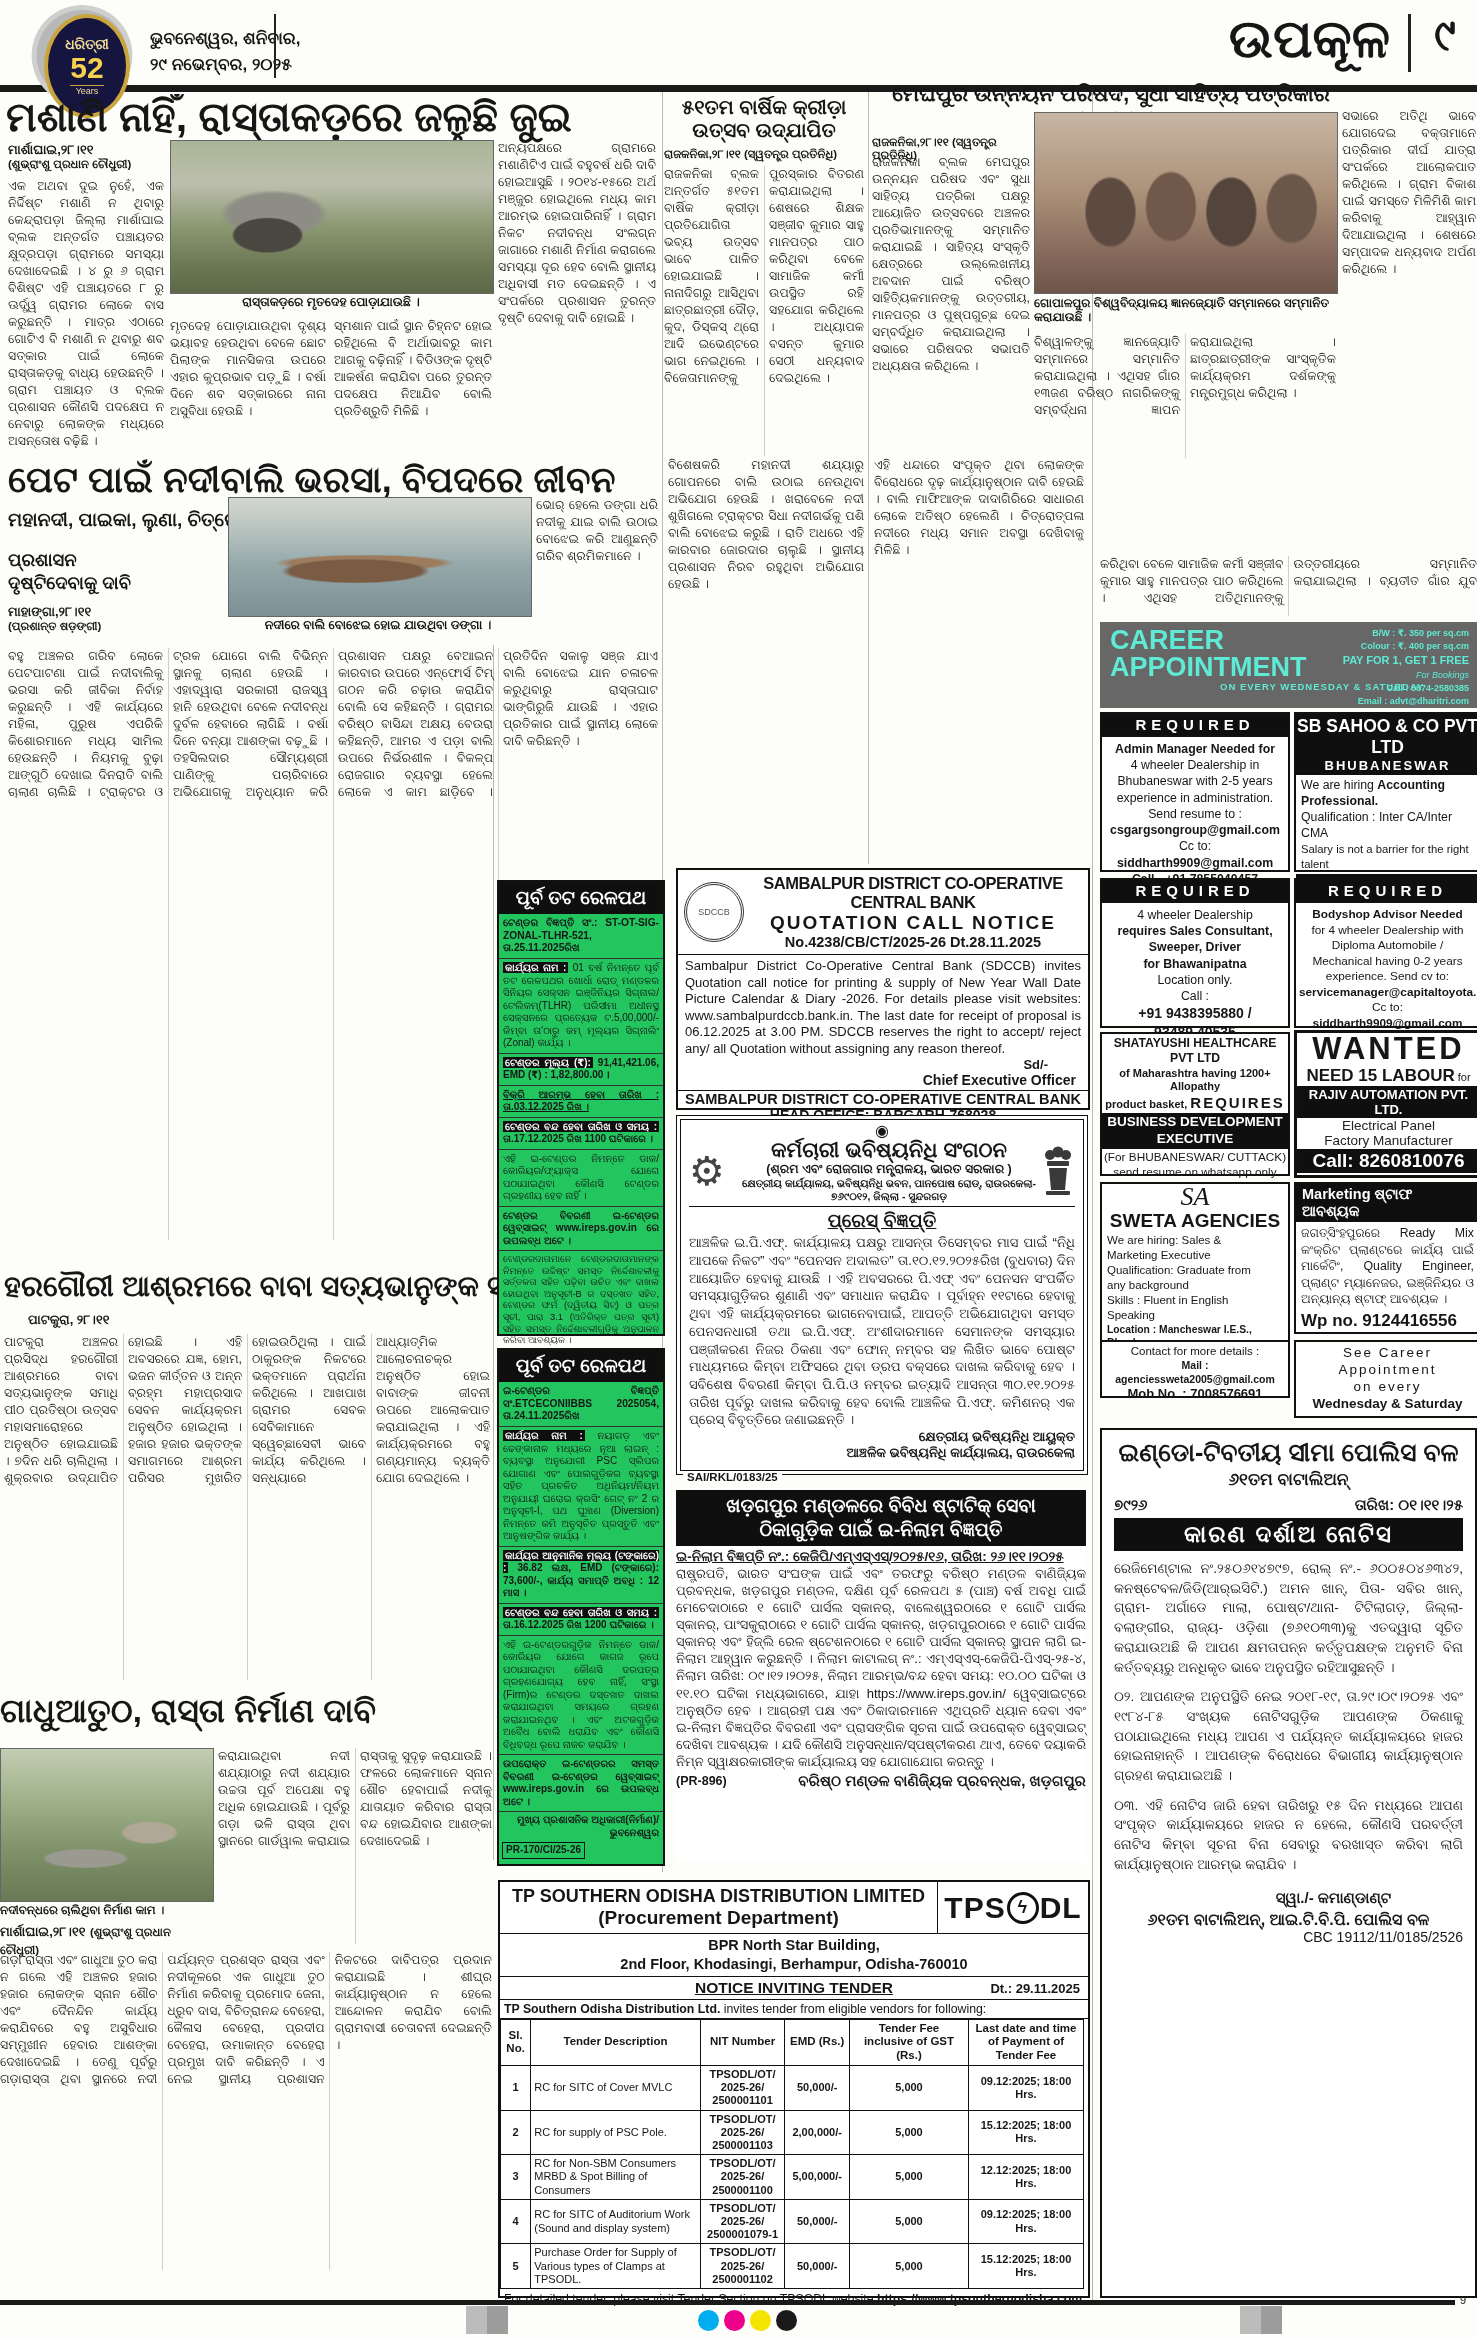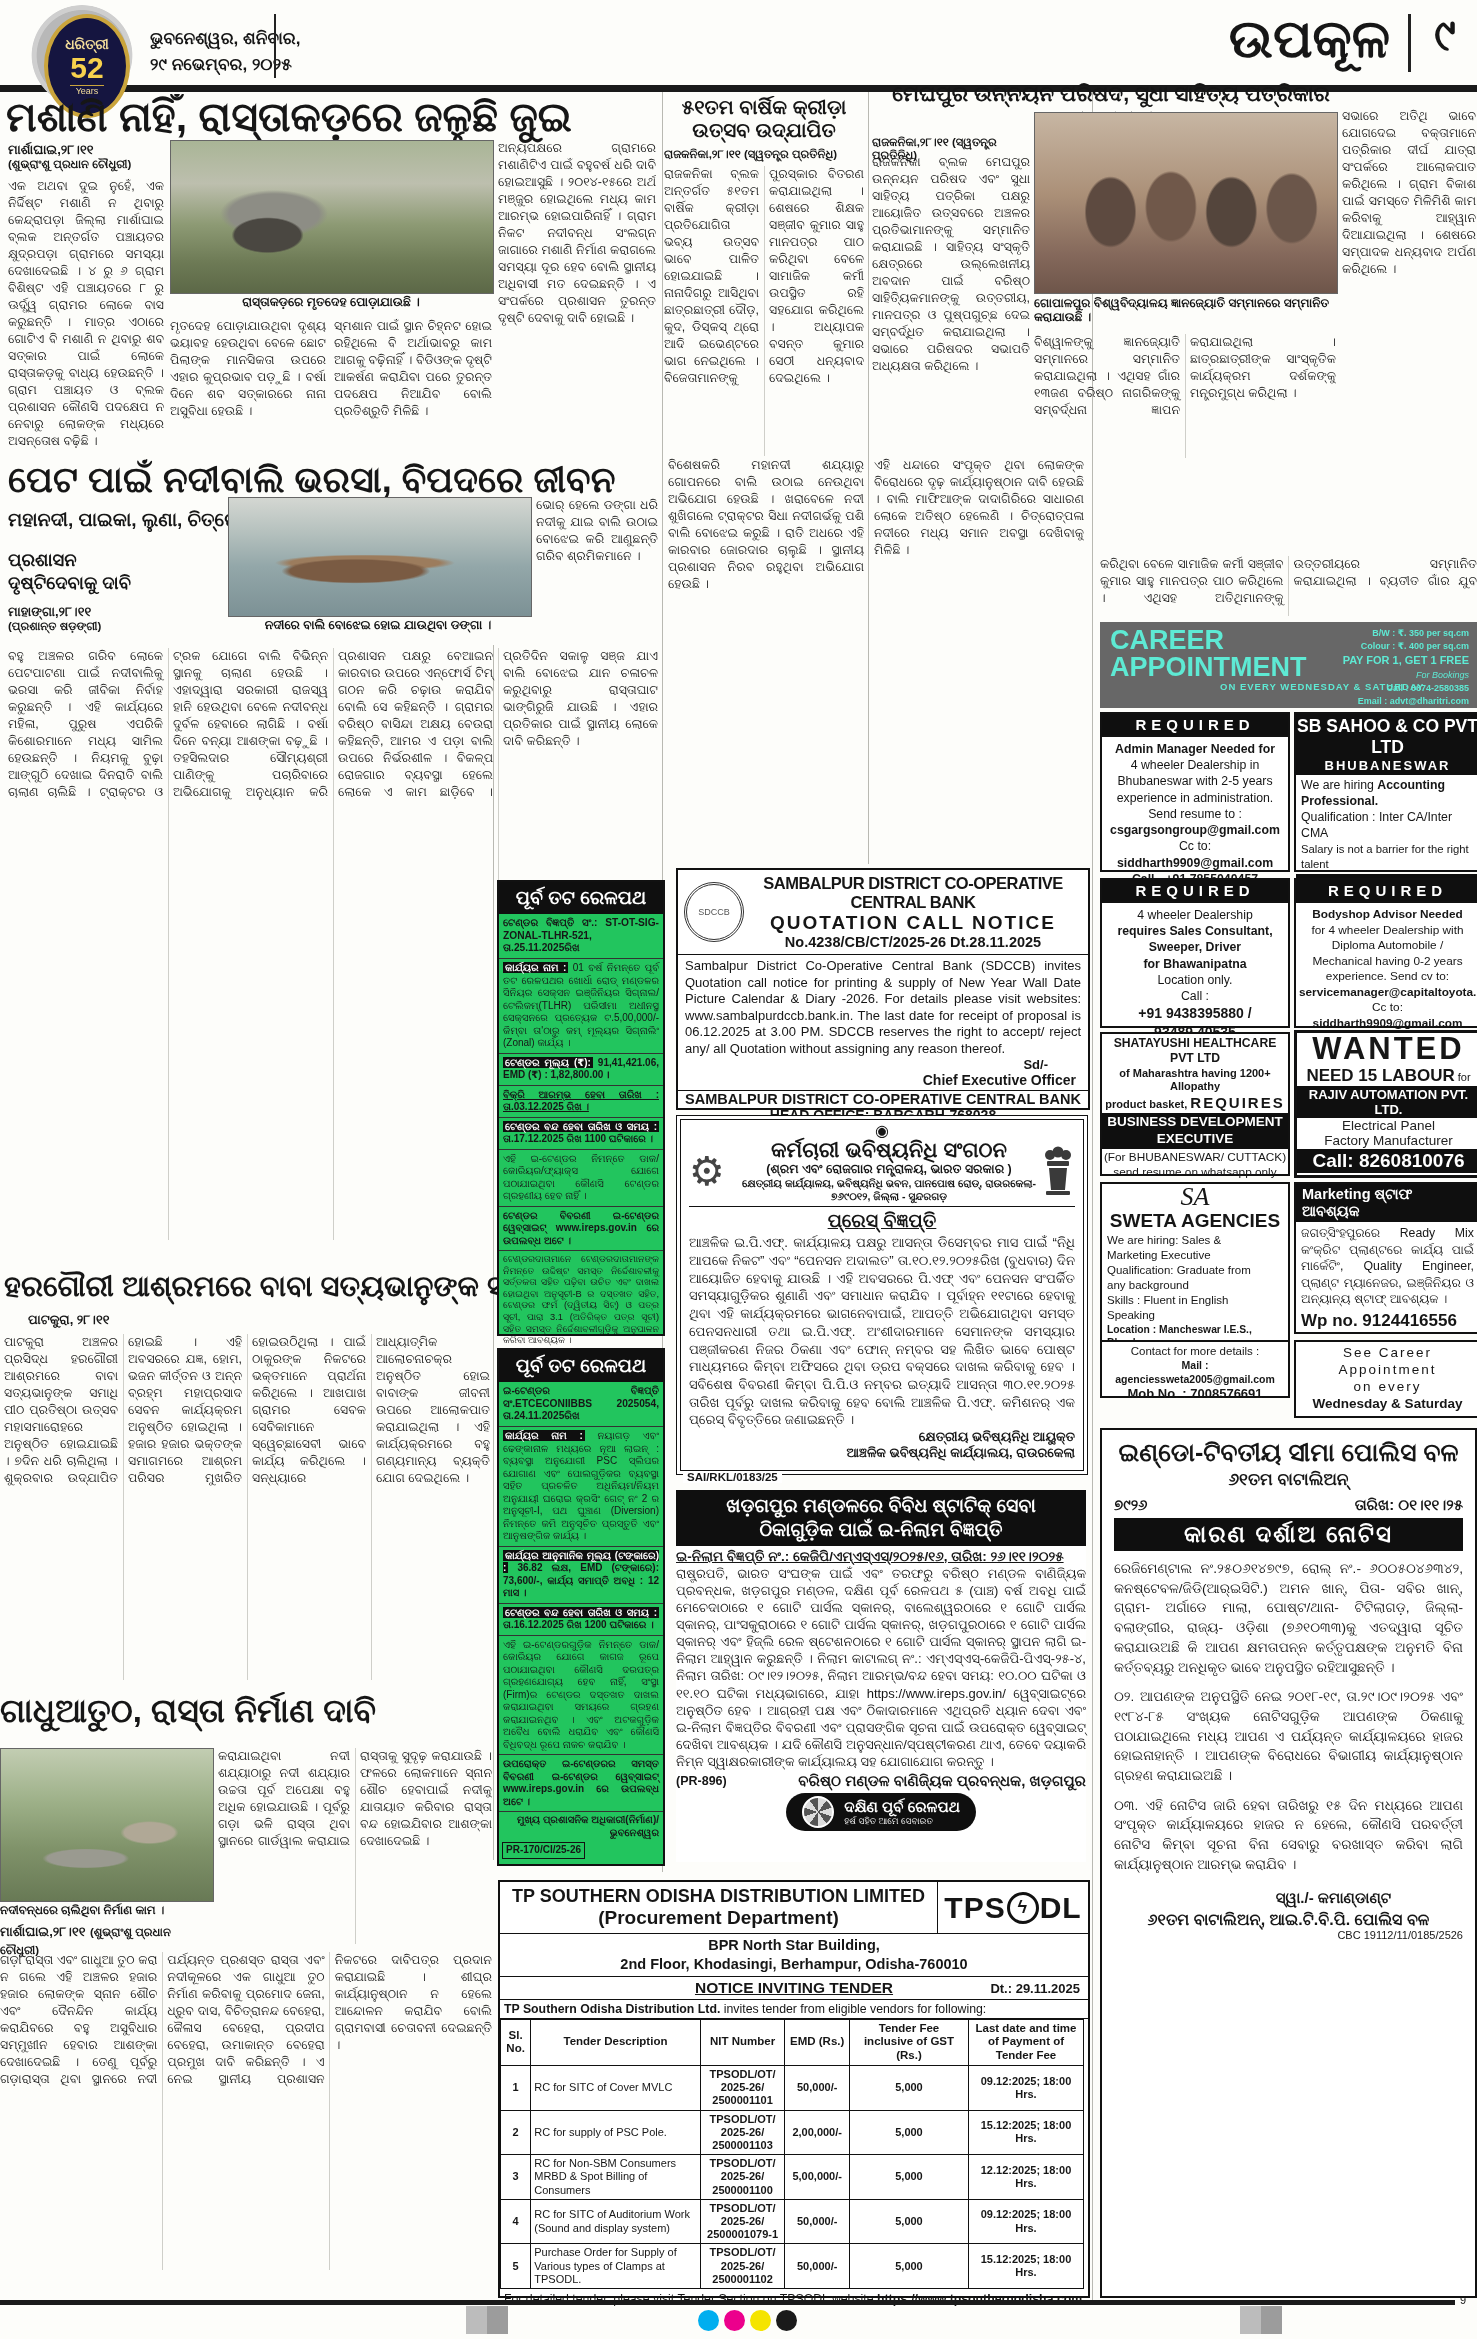--- a/index.html
+++ b/index.html
@@ -218,30 +218,20 @@
     <div class="bar c b" style="font-size:19px;line-height:1.25;padding:4px 2px;">
       <div>ଖଡ଼ଗପୁର ମଣ୍ଡଳରେ ବିବିଧ ଷ୍ଟାଟିକ୍ ସେବା</div>
       <div>ଠିକାଗୁଡ଼ିକ ପାଇଁ ଇ-ନିଲାମ ବିଜ୍ଞପ୍ତି</div>
     </div>
     <div class="b" style="font-size:13.5px;text-decoration:underline;margin-top:3px;">ଇ-ନିଲାମ ବିଜ୍ଞପ୍ତି ନଂ.: କେଜିପି/ଏମ୍‌ଏସ୍‌ଏସ୍/୨୦୨୫/୧୬, ତାରିଖ: ୨୬।୧୧।୨୦୨୫</div>
     <div class="j" style="font-size:13px;line-height:1.32;">ରାଷ୍ଟ୍ରପତି, ଭାରତ ସଂଘଙ୍କ ପାଇଁ ଏବଂ ତରଫରୁ ବରିଷ୍ଠ ମଣ୍ଡଳ ବାଣିଜ୍ୟିକ ପ୍ରବନ୍ଧକ, ଖଡ଼ଗପୁର ମଣ୍ଡଳ, ଦକ୍ଷିଣ ପୂର୍ବ ରେଳପଥ ୫ (ପାଞ୍ଚ) ବର୍ଷ ଅବଧି ପାଇଁ ମେଚେଦାଠାରେ ୧ ଗୋଟି ପାର୍ସଲ ସ୍କାନର୍, ବାଲେଶ୍ୱରଠାରେ ୧ ଗୋଟି ପାର୍ସଲ ସ୍କାନର୍, ପାଂସକୁରାଠାରେ ୧ ଗୋଟି ପାର୍ସଲ ସ୍କାନର୍, ଖଡ଼ଗପୁରଠାରେ ୧ ଗୋଟି ପାର୍ସଲ ସ୍କାନର୍ ଏବଂ ହିଜ୍‌ଲି ରେଳ ଷ୍ଟେଶନଠାରେ ୧ ଗୋଟି ପାର୍ସଲ ସ୍କାନର୍ ସ୍ଥାପନ ଲାଗି ଇ-ନିଲାମ ଆହ୍ୱାନ କରୁଛନ୍ତି । ନିଲାମ କାଟାଲଗ୍ ନଂ.: ଏମ୍‌ଏସ୍‌ଏସ୍-କେଜିପି-ପିଏସ୍-୨୫-୪, ନିଲାମ ତାରିଖ: ୦୯।୧୨।୨୦୨୫, ନିଲାମ ଆରମ୍ଭ/ବନ୍ଦ ହେବା ସମୟ: ୧୦.୦୦ ଘଟିକା ଓ ୧୧.୧୦ ଘଟିକା ମଧ୍ୟଭାଗରେ, ଯାହା https://www.ireps.gov.in/ ୱେବ୍‌ସାଇଟ୍‌ରେ ଅନୁଷ୍ଠିତ ହେବ । ଆଗ୍ରହୀ ପକ୍ଷ ଏବଂ ଠିକାଦାରମାନେ ଏଥିପ୍ରତି ଧ୍ୟାନ ଦେବା ଏବଂ ଇ-ନିଲାମ ବିଜ୍ଞପ୍ତିର ବିବରଣୀ ଏବଂ ପ୍ରାସଙ୍ଗିକ ସୂଚନା ପାଇଁ ଉପରୋକ୍ତ ୱେବ୍‌ସାଇଟ୍ ଦେଖିବା ଆବଶ୍ୟକ । ଯଦି କୌଣସି ଅନୁସନ୍ଧାନ/ସ୍ପଷ୍ଟୀକରଣ ଥାଏ, ତେବେ ଦୟାକରି ନିମ୍ନ ସ୍ୱାକ୍ଷରକାରୀଙ୍କ କାର୍ଯ୍ୟାଲୟ ସହ ଯୋଗାଯୋଗ କରନ୍ତୁ ।</div>
     <div style="display:flex;justify-content:space-between;align-items:center;margin-top:2px;">
       <span class="b" style="font-size:12.5px;">(PR-896)</span>
       <span class="b" style="font-size:15px;">ବରିଷ୍ଠ ମଣ୍ଡଳ ବାଣିଜ୍ୟିକ ପ୍ରବନ୍ଧକ, ଖଡ଼ଗପୁର</span>
     </div>
-    <div style="display:flex;justify-content:center;margin-top:3px;">
-      <div class="bar" style="display:flex;align-items:center;border-radius:19px;padding:3px 16px;gap:10px;">
-        <div style="width:28px;height:28px;border-radius:50%;background:
-             conic-gradient(#ddd 0 10%,#555 10% 20%,#ddd 20% 30%,#555 30% 40%,#ddd 40% 50%,#555 50% 60%,#ddd 60% 70%,#555 70% 80%,#ddd 80% 90%,#555 90% 100%);border:2px solid #fff;"></div>
-        <div>
-          <div class="b" style="font-size:15px;">ଦକ୍ଷିଣ ପୂର୍ବ ରେଳପଥ</div>
-          <div style="font-size:9px;">ହର୍ଷ ସହିତ ଆମେ ସେବାରତ</div>
-        </div>
-      </div>
-    </div>
   </div>
 
   <div class="box" style="left:498px;top:1880px;width:588px;height:414px;border-width:2px;">
     <div style="display:flex;border-bottom:1.5px solid #111;">
       <div style="flex:1;text-align:center;border-right:1.5px solid #111;padding:4px 2px;">
         <div class="b" style="font-size:18px;">TP SOUTHERN ODISHA DISTRIBUTION LIMITED</div>
         <div class="b" style="font-size:19px;">(Procurement Department)</div>
       </div>
       <div class="b" style="flex:0 0 150px;display:flex;align-items:center;justify-content:center;font-size:30px;letter-spacing:1px;">
         <span>TPS</span>
@@ -473,21 +463,21 @@
     <div style="display:flex;justify-content:space-between;font-size:15px;font-weight:bold;margin:6px 0 4px;">
       <span>୭୯୨୬</span>
       <span>ତାରିଖ: ୦୧।୧୧।୨୫</span>
     </div>
     <div class="bar c b" style="font-size:23px;letter-spacing:2px;padding:3px 0;">କାରଣ ଦର୍ଶାଅ ନୋଟିସ</div>
     <div class="j" style="font-size:13.6px;line-height:1.45;margin-top:8px;">ରେଜିମେଣ୍ଟାଲ ନଂ.୨୫୦୬୧୪୭୯୭, ରୋଲ୍ ନଂ.- ୬୦୦୫୦୪୬୩୪୨, କନଷ୍ଟେବଳ/ଜିଡି(ଆର୍‌ଇସିଟି.) ଅମନ ଖାନ୍, ପିତା- ସବିର ଖାନ୍, ଗ୍ରାମ- ଅର୍ଗାଡେ ମାଲା, ପୋଷ୍ଟ/ଥାନା- ଟିଟିଲାଗଡ଼, ଜିଲ୍ଲା- ବଲାଙ୍ଗୀର, ରାଜ୍ୟ- ଓଡ଼ିଶା (୭୬୧୦୩୩)କୁ ଏତଦ୍ୱାରା ସୂଚିତ କରାଯାଉଅଛି କି ଆପଣ କ୍ଷମତାପନ୍ନ କର୍ତ୍ତୃପକ୍ଷଙ୍କ ଅନୁମତି ବିନା କର୍ତ୍ତବ୍ୟରୁ ଅନଧିକୃତ ଭାବେ ଅନୁପସ୍ଥିତ ରହିଆସୁଛନ୍ତି ।</div>
     <div class="j" style="font-size:13.6px;line-height:1.45;margin-top:10px;">୦୨. ଆପଣଙ୍କ ଅନୁପସ୍ଥିତି ନେଇ ୨୦୧୮-୧୯, ତା.୨୯।୦୯।୨୦୨୫ ଏବଂ ୧୯୮୪-୮୫ ସଂଖ୍ୟକ ନୋଟିସଗୁଡ଼ିକ ଆପଣଙ୍କ ଠିକଣାକୁ ପଠାଯାଇଥିଲେ ମଧ୍ୟ ଆପଣ ଏ ପର୍ଯ୍ୟନ୍ତ କାର୍ଯ୍ୟାଳୟରେ ହାଜର ହୋଇନାହାନ୍ତି । ଆପଣଙ୍କ ବିରୋଧରେ ବିଭାଗୀୟ କାର୍ଯ୍ୟାନୁଷ୍ଠାନ ଗ୍ରହଣ କରାଯାଇଅଛି ।</div>
     <div class="j" style="font-size:13.6px;line-height:1.45;margin-top:10px;">୦୩. ଏହି ନୋଟିସ ଜାରି ହେବା ତାରିଖରୁ ୧୫ ଦିନ ମଧ୍ୟରେ ଆପଣ ସଂପୃକ୍ତ କାର୍ଯ୍ୟାଳୟରେ ହାଜର ନ ହେଲେ, କୌଣସି ପରବର୍ତ୍ତୀ ନୋଟିସ କିମ୍ବା ସୂଚନା ବିନା ସେବାରୁ ବରଖାସ୍ତ କରିବା ଲାଗି କାର୍ଯ୍ୟାନୁଷ୍ଠାନ ଆରମ୍ଭ କରାଯିବ ।</div>
     <div class="c b" style="font-size:15px;margin-top:14px;padding-left:90px;">ସ୍ୱା./- କମାଣ୍ଡାଣ୍ଟ</div>
     <div class="c b" style="font-size:16px;margin-top:4px;">୬୧ତମ ବାଟାଲିଅନ୍, ଆଇ.ଟି.ବି.ପି. ପୋଲିସ ବଳ</div>
-    <div class="r" style="font-size:11px;">CBC 19112/11/0185/2526</div>
+    <div class="r" style="font-size:14px;">CBC 19112/11/0185/2526</div>
   </div>
 
   <div class="abs" style="left:0;top:2300px;width:1455px;height:5px;background:#1a1a1a;"></div>
   <div class="abs" style="left:1460px;top:2294px;font-size:11px;">9</div>
   <div class="abs" style="left:466px;top:2306px;width:42px;height:28px;background:linear-gradient(90deg,#bcbcbc 0 50%,#9c9c9c 50% 100%);"></div>
   <div class="abs" style="left:1240px;top:2306px;width:42px;height:28px;background:linear-gradient(90deg,#bcbcbc 0 50%,#9c9c9c 50% 100%);"></div>
   <div class="abs" style="left:698px;top:2310px;width:21px;height:21px;border-radius:50%;background:#00aeef;"></div>
   <div class="abs" style="left:724px;top:2310px;width:21px;height:21px;border-radius:50%;background:#ec008c;"></div>
   <div class="abs" style="left:750px;top:2310px;width:21px;height:21px;border-radius:50%;background:#f5e400;"></div>
   <div class="abs" style="left:776px;top:2310px;width:21px;height:21px;border-radius:50%;background:#1a1a1a;"></div>

